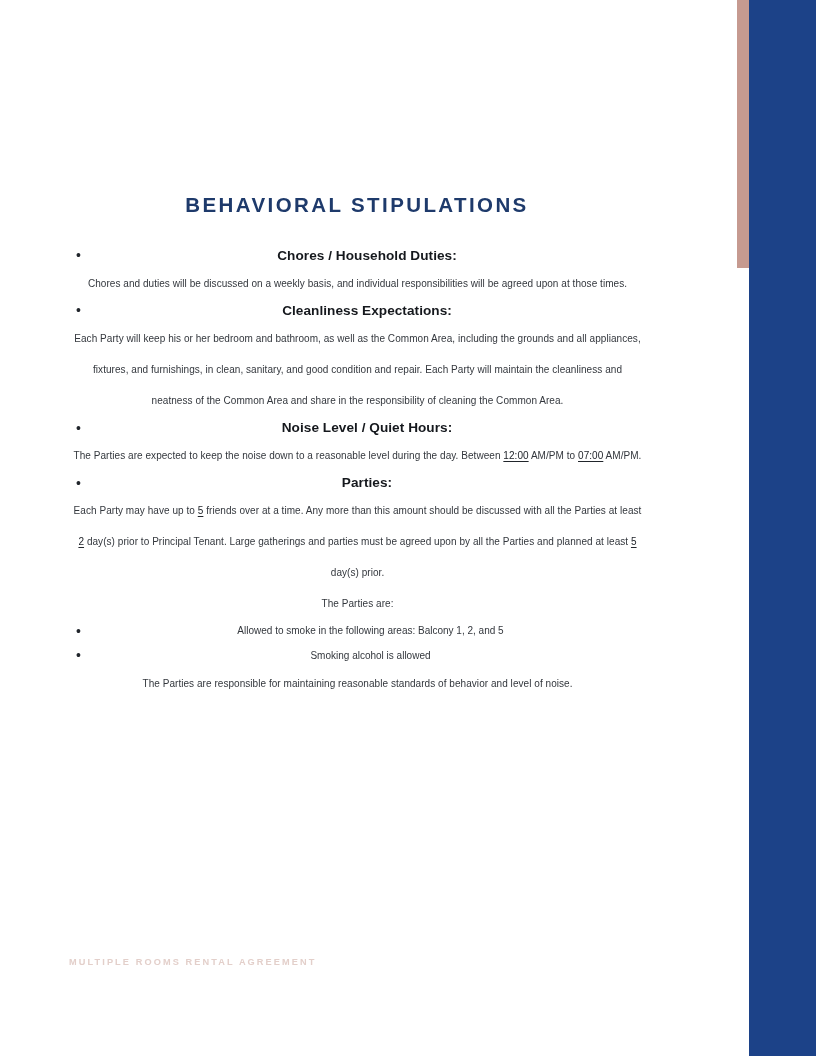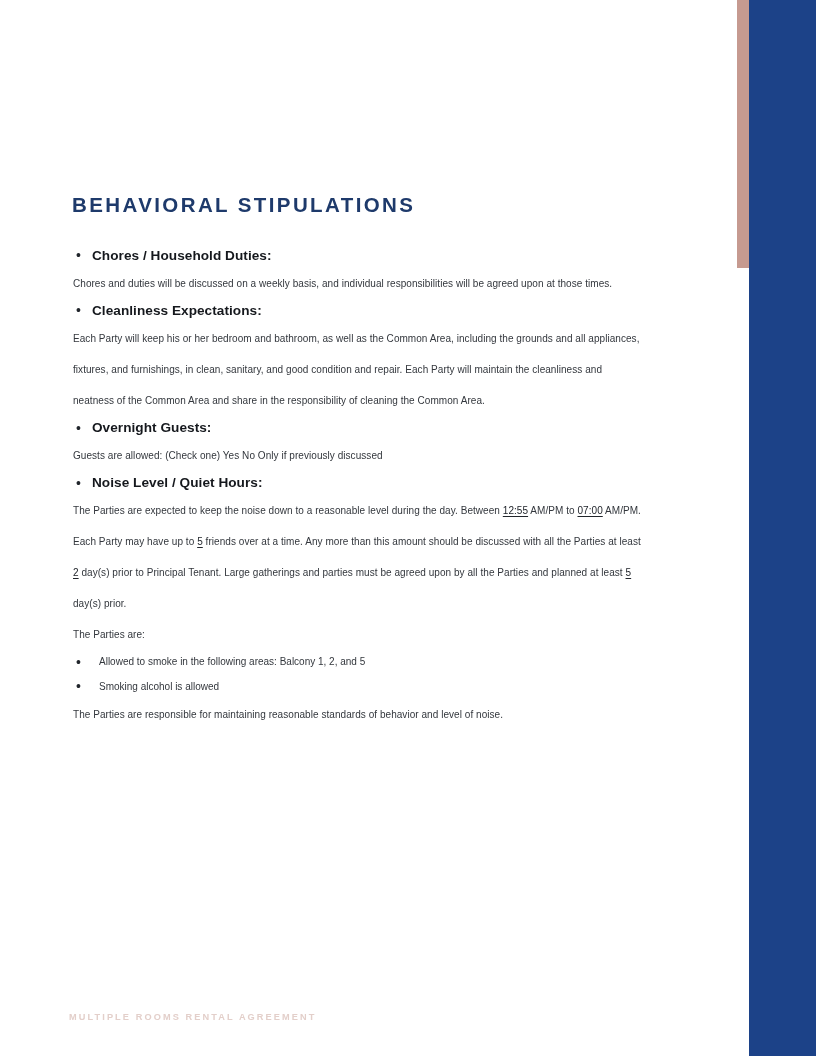--- a/index.html
+++ b/index.html
@@ -1,15 +1,15 @@
 <!DOCTYPE html>
 <html><head>
 <meta charset="utf-8">
 <style>
-  * { margin:0; padding:0; box-sizing:border-box; }
+  * { margin:0; padding:0; box-sizing:border-box;text-align:center; }
 
   html, body {
     width: 816px;
     height: 1056px;
   }
 
   body {
     background: #ffffff;
     font-family: "Liberation Sans", sans-serif;
     position: relative;
@@ -107,21 +107,21 @@
   .blank {
     text-decoration: underline;
     text-underline-offset: 1.5px;
     color: #21252b;
   }
 
   
   #footer-label {
     position: absolute;
     left: 69px;
-    top: 1012px;
+    top: 957px;
     font-size: 9.2px;
     letter-spacing: 2.1px;
     font-weight: bold;
     color: #e3cfca;
   }
 </style>
 </head>
 <body>
 
 <div id="deco-mauve-bar"></div>
@@ -139,35 +139,32 @@
     <div class="para">Chores and duties will be discussed on a weekly basis, and individual responsibilities will be agreed upon at those times.</div>
   </div>
 
   <div class="block">
     <div class="bullet-line">
       <span class="lead">Cleanliness Expectations:</span>
     </div>
     <div class="para">Each Party will keep his or her bedroom and bathroom, as well as the Common Area, including the grounds and all appliances, fixtures, and furnishings, in clean, sanitary, and good condition and repair. Each Party will maintain the cleanliness and neatness of the Common Area and share in the responsibility of cleaning the Common Area.</div>
   </div>
 
-  <div class="block">
-    <div class="bullet-line">
-      <span class="lead">Overnight Guests:</span>
-    </div>
-    <div class="para">Guests are allowed: (Check one)  Yes  No  Only if previously discussed</div>
-  </div>
 
   <div class="block">
     <div class="bullet-line">
       <span class="lead">Noise Level / Quiet Hours:</span>
     </div>
-    <div class="para"><span>The Parties are expected to keep the noise down to a reasonable level during the day. Between </span><span class="blank">12:55</span><span> AM/PM to </span><span class="blank">07:00</span><span> AM/PM.</span></div>
+    <div class="para"><span>The Parties are expected to keep the noise down to a reasonable level during the day. Between </span><span class="blank">12:00</span><span> AM/PM to </span><span class="blank">07:00</span><span> AM/PM.</span></div>
   </div>
 
   <div class="block">
+    <div class="bullet-line">
+      <span class="lead">Parties:</span>
+    </div>
     <div class="para"><span>Each Party may have up to </span><span class="blank">5</span><span> friends over at a time. Any more than this amount should be discussed with all the Parties at least </span><span class="blank">2</span><span> day(s) prior to Principal Tenant. Large gatherings and parties must be agreed upon by all the Parties and planned at least </span><span class="blank">5</span><span> day(s) prior.</span></div>
   </div>
 
   <div class="block">
     <div class="para">The Parties are:</div>
     <div class="sub-bullet-line">Allowed to smoke in the following areas: Balcony 1, 2, and 5</div>
     <div class="sub-bullet-line">Smoking alcohol is allowed</div>
     <div class="para">The Parties are responsible for maintaining reasonable standards of behavior and level of noise.</div>
   </div>
 

